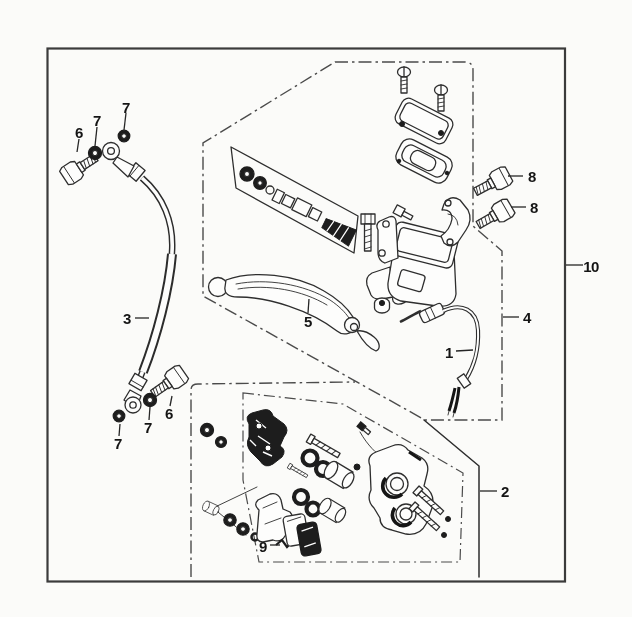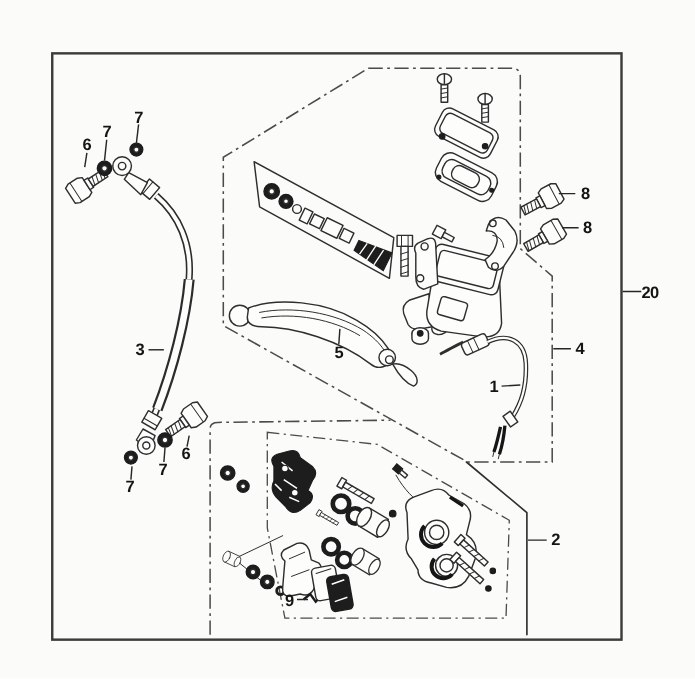--- a/index.html
+++ b/index.html
@@ -290,14 +290,14 @@
   <div class="callout" style="left:308px;top:321px">5</div>
   <div class="callout" style="left:79px;top:132px">6</div>
   <div class="callout" style="left:97px;top:120px">7</div>
   <div class="callout" style="left:126px;top:107px">7</div>
   <div class="callout" style="left:169px;top:413px">6</div>
   <div class="callout" style="left:148px;top:427px">7</div>
   <div class="callout" style="left:118px;top:443px">7</div>
   <div class="callout" style="left:532px;top:176px">8</div>
   <div class="callout" style="left:534px;top:207px">8</div>
   <div class="callout" style="left:263px;top:546px">9</div>
-  <div class="callout" style="left:591px;top:266px">20</div>
+  <div class="callout" style="left:591px;top:266px">10</div>
 </div>
 
 </body></html>

